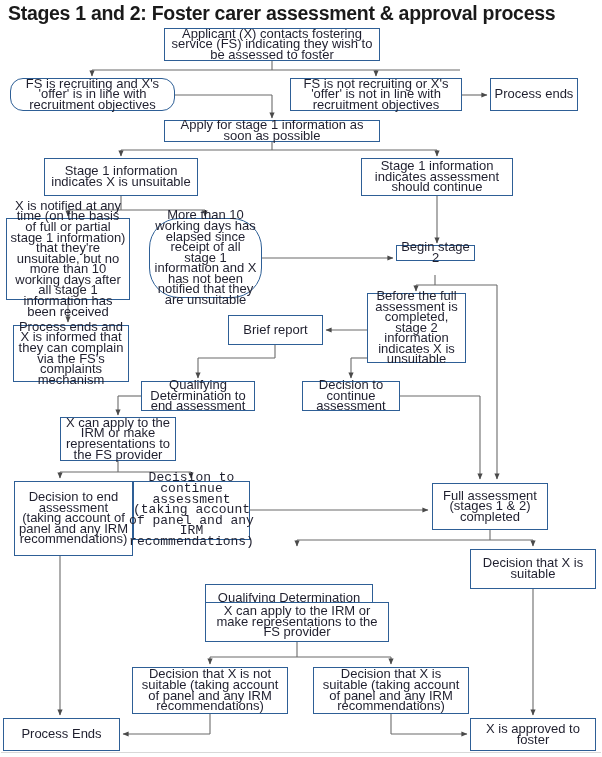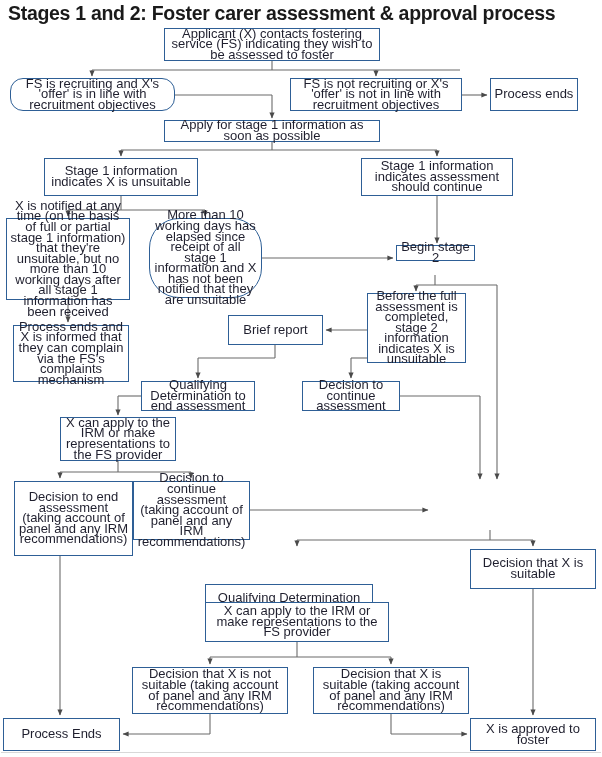--- a/index.html
+++ b/index.html
@@ -211,24 +211,27 @@
   </div>
 
   <div class="node" style="left:60px; top:417px; width:116px; height:44px;">
     <span>X can apply to the IRM or make representations to the FS provider</span>
   </div>
 
   <div class="node" style="left:14px; top:481px; width:119px; height:75px;">
     <span>Decision to end assessment (taking account of panel and any IRM recommendations)</span>
   </div>
 
-  <div class="node" style="left:133px; top:481px; width:117px; height:59px;">
+  <div class="node" style="left:133px; top:481px; width:117px; height:59px;font-family:Liberation Mono, monospace;">
     <span>Decision to continue assessment (taking account of panel and any IRM recommendations)</span>
   </div>
 
+  <div class="node" style="left:432px; top:483px; width:116px; height:47px;">
+    <span>Full assessment (stages 1 &amp; 2) completed</span>
+  </div>
 
   <div class="node" style="left:205px; top:544px; width:168px; height:40px;margin-top:40px;">
     <span>Qualifying Determination that X is unsuitable</span>
   </div>
 
   <div class="node" style="left:470px; top:549px; width:126px; height:40px;">
     <span>Decision that X is suitable</span>
   </div>
 
   <div class="node" style="left:205px; top:602px; width:184px; height:40px;">

